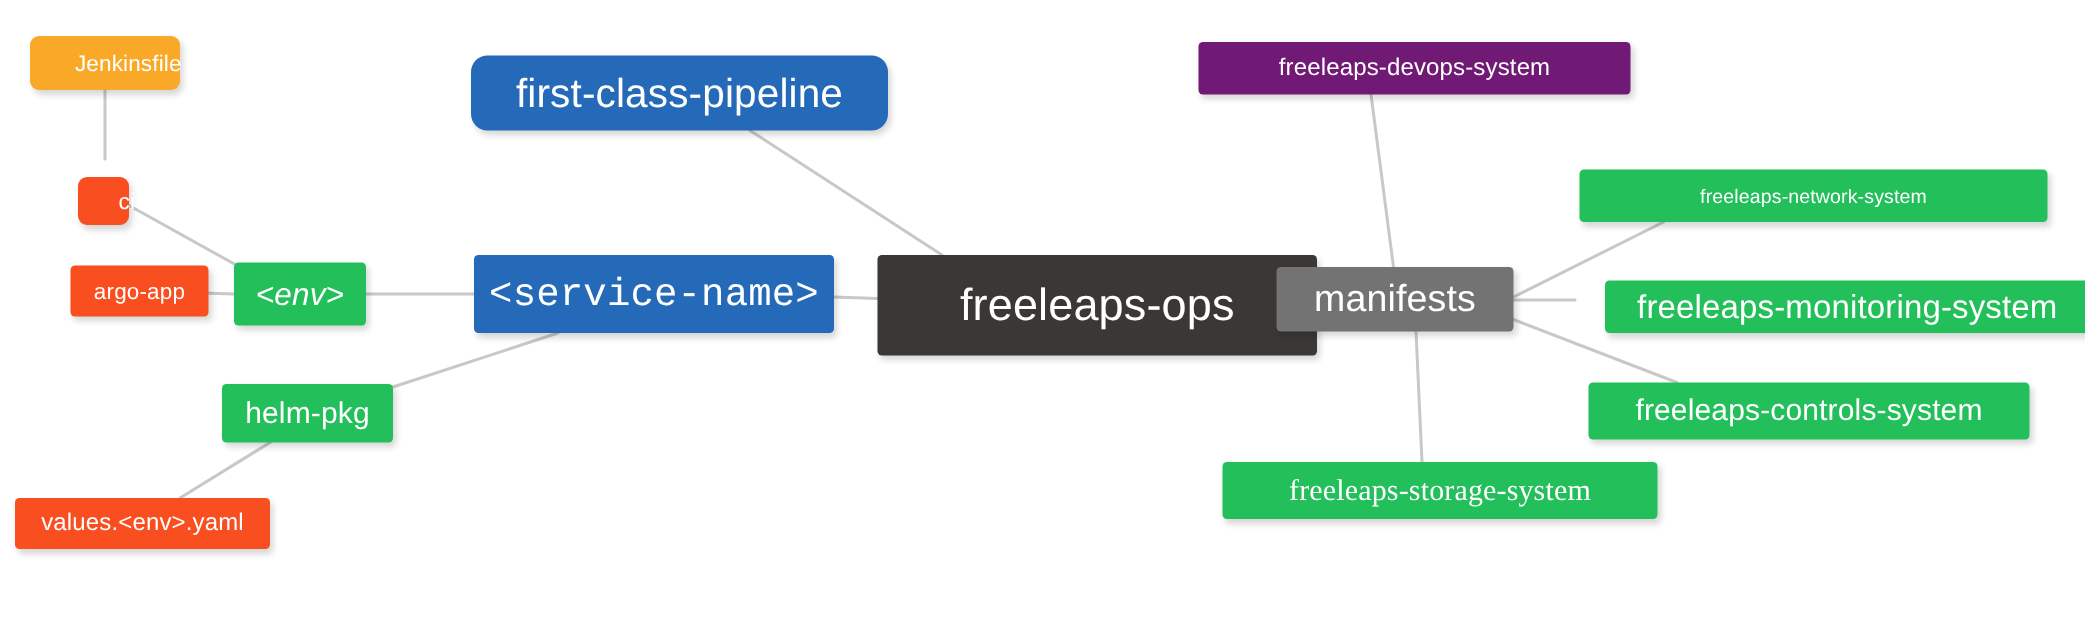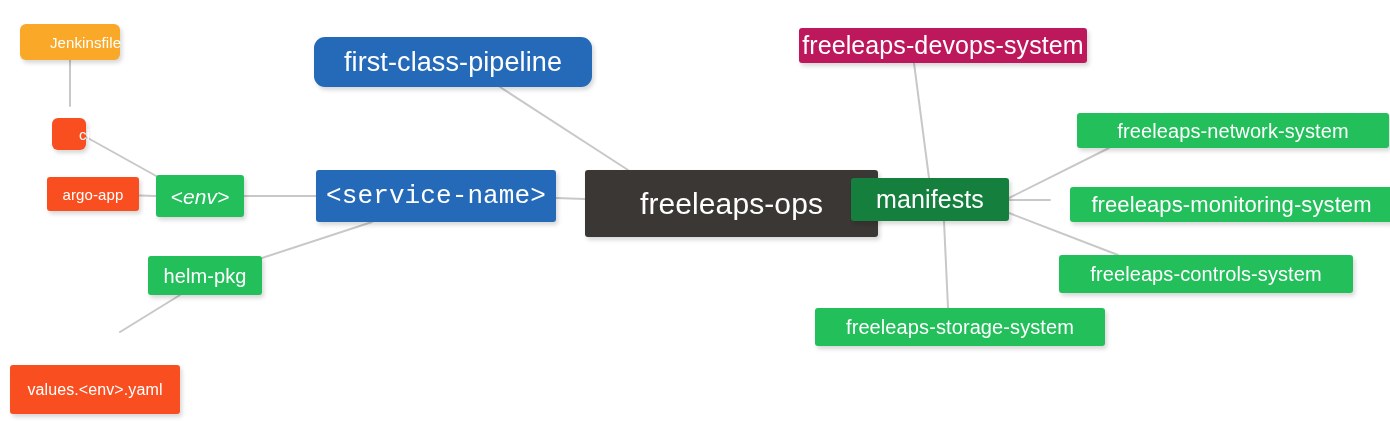--- a/index.html
+++ b/index.html
@@ -63,24 +63,24 @@
       <line x1="1009" y1="200" x2="1050" y2="200" stroke="#c8c8c8" stroke-width="2" stroke-linecap="round"></line>
       <line x1="1009" y1="213" x2="1118" y2="255" stroke="#c8c8c8" stroke-width="2" stroke-linecap="round"></line>
       <line x1="944" y1="221" x2="948" y2="308" stroke="#c8c8c8" stroke-width="2" stroke-linecap="round"></line>
     </svg>
   <div id="node-layer">
       <div class="node rounded" style="left: 20px; top: 24px; width: 100px; height: 36px; background: rgb(249, 169, 39); font-size: 15px;">Jenkinsfile</div>
       <div class="node rounded" style="left: 52px; top: 118px; width: 34px; height: 32px; background: rgb(248, 78, 32); font-size: 15px;">ci</div>
       <div class="node" style="left: 47px; top: 177px; width: 92px; height: 34px; background: rgb(248, 78, 32); font-size: 15px;">argo-app</div>
       <div class="node" style="left: 156px; top: 175px; width: 88px; height: 42px; background: rgb(34, 191, 91); font-size: 21px; font-style: italic;">&lt;env&gt;</div>
       <div class="node" style="left: 148px; top: 256px; width: 114px; height: 39px; background: rgb(34, 191, 91); font-size: 20px;">helm-pkg</div>
-      <div class="node" style="left: 10px; top: 332px; width: 170px; height: 49px; background: rgb(248, 78, 32); font-size: 16px; margin-top: 33px;">values.&lt;env&gt;.yaml</div>
+      <div class="node" style="left: 10px; top: 332px; width: 170px; height: 34px; background: rgb(248, 78, 32); font-size: 16px;">values.&lt;env&gt;.yaml</div>
       <div class="node" style="left: 314px; top: 37px; width: 278px; height: 50px; background: rgb(37, 105, 185); font-size: 27px; border-radius: 11px;">first-class-pipeline</div>
       <div class="node" style="left: 316px; top: 170px; width: 240px; height: 52px; background: rgb(37, 105, 185); font-size: 26px; font-family: Liberation Mono, monospace;">&lt;service-name&gt;</div>
       <div class="node" style="left: 585px; top: 170px; width: 293px; height: 67px; background: rgb(59, 55, 52); font-size: 30px;">freeleaps-ops</div>
-      <div class="node" style="left: 851px; top: 178px; width: 158px; height: 43px; background: #15803d; font-size: 25px;">manifests</div>
-      <div class="node" style="left: 799px; top: 28px; width: 288px; height: 35px; background: #be185d; font-size: 25px;">freeleaps-devops-system</div>
-      <div class="node" style="left: 1053px; top: 113px; width: 312px; height: 35px; background: rgb(34, 191, 91); font-size: 20px; margin-left: 24px;">freeleaps-network-system</div>
+      <div class="node" style="left: 851px; top: 178px; width: 158px; height: 43px; background: #737373; font-size: 25px;">manifests</div>
+      <div class="node" style="left: 799px; top: 28px; width: 288px; height: 35px; background: #701a75; font-size: 16px;">freeleaps-devops-system</div>
+      <div class="node" style="left: 1053px; top: 113px; width: 312px; height: 35px; background: rgb(34, 191, 91); font-size: 13px;">freeleaps-network-system</div>
       <div class="node" style="left: 1050px; top: 187px; width: 323px; height: 35px; background: rgb(34, 191, 91); font-size: 22px; margin-left: 20px;">freeleaps-monitoring-system</div>
       <div class="node" style="left: 1059px; top: 255px; width: 294px; height: 38px; background: rgb(34, 191, 91); font-size: 20px;">freeleaps-controls-system</div>
-      <div class="node" style="left: 815px; top: 308px; width: 290px; height: 38px; background: rgb(34, 191, 91); font-size: 20px;">freeleaps-storage-system</div>
+      <div class="node" style="left: 815px; top: 308px; width: 290px; height: 38px; background: rgb(34, 191, 91); font-size: 20px; font-family: Liberation Serif, serif;">freeleaps-storage-system</div>
     </div>
 </div>
 
 </body></html>

